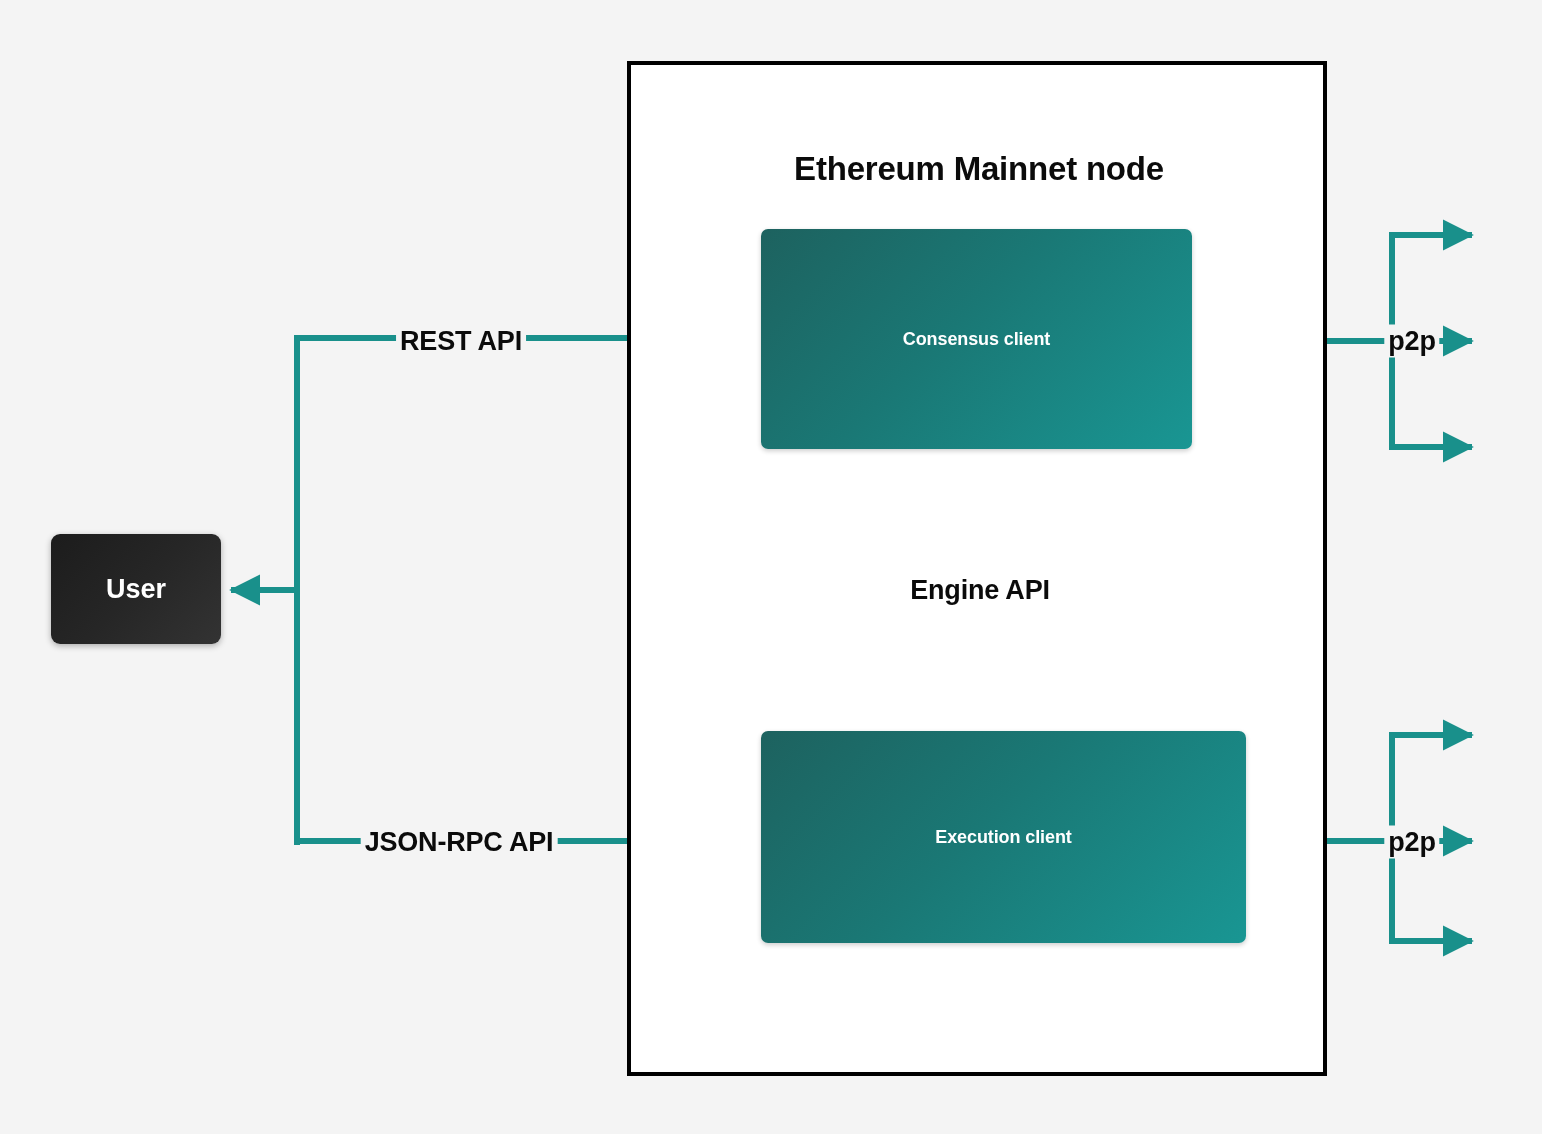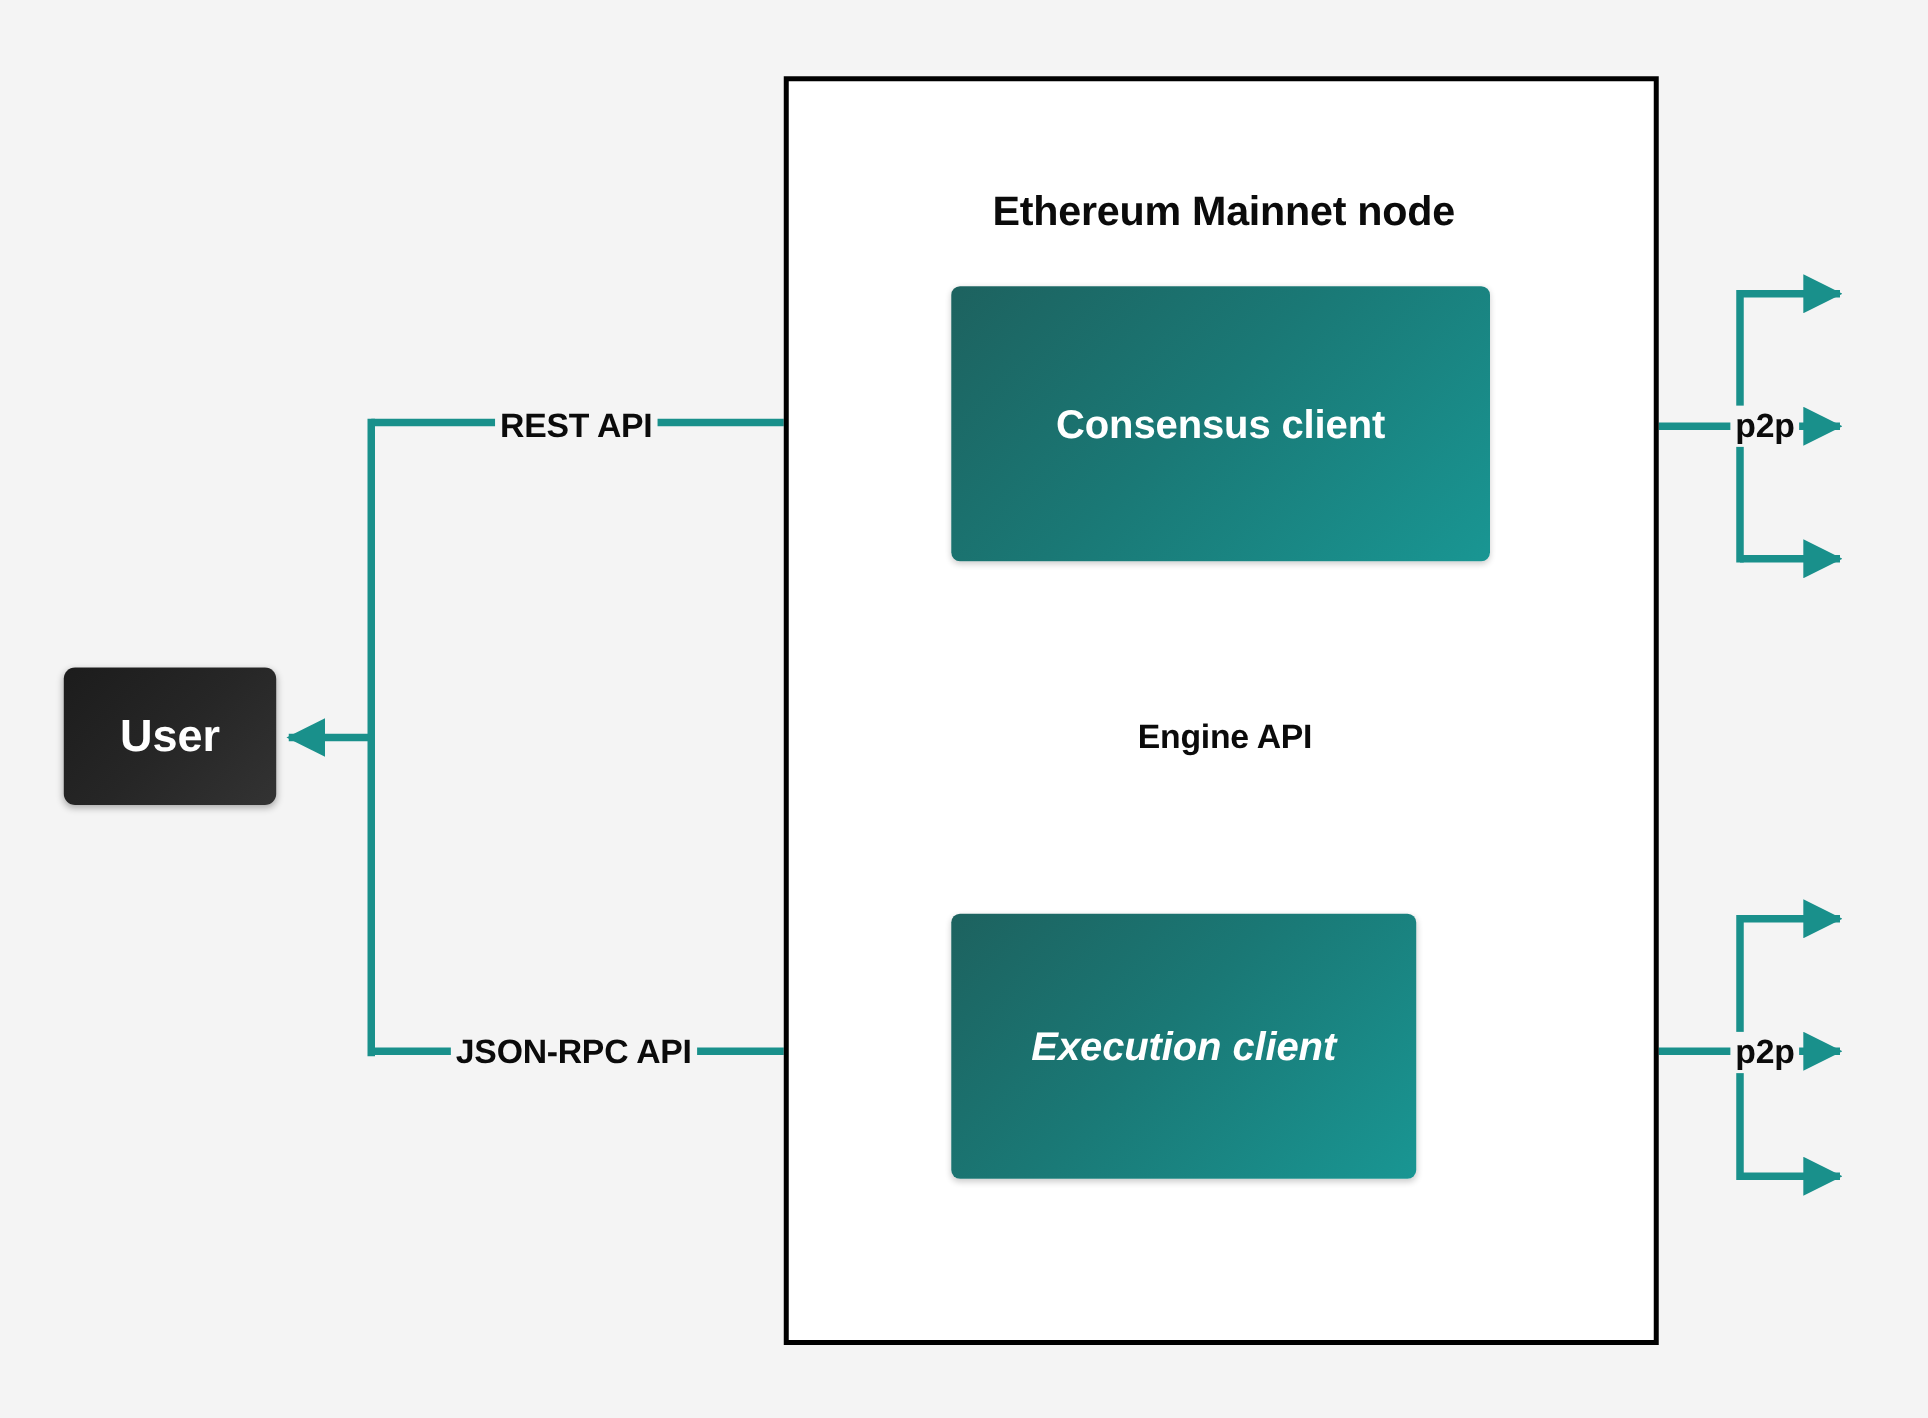--- a/index.html
+++ b/index.html
@@ -46,54 +46,53 @@
     margin-top: 44px;
   }
   .client-box {
     position: absolute;
     border-radius: 7px;
     box-shadow: 0 2px 5px rgba(0,0,0,0.20);
     display: flex;
     align-items: center;
     justify-content: center;
     color: #ffffff;
-    font-size: 32px;
+    font-size: 18px;
     font-weight: bold;
     letter-spacing: -0.1px;
     white-space: nowrap;
   }
   #consensus-box {
     left: 761px;
     top: 229px;
     width: 431px;
     height: 220px;
     background: linear-gradient(135deg, #1d625f 0%, #1a7875 45%, #199693 100%);
   }
   #execution-box {
     left: 761px;
     top: 731px;
-    width: 372px;
+    width: 485px;
     height: 212px;
     background: linear-gradient(135deg, #1d625f 0%, #1a7875 45%, #199693 100%);
-    font-style: italic;
   }
   #user-box {
     position: absolute;
     left: 51px;
     top: 534px;
     width: 170px;
     height: 110px;
     border-radius: 9px;
     background: linear-gradient(135deg, #1c1c1c 0%, #262626 50%, #333333 100%);
     box-shadow: 0 2px 6px rgba(0,0,0,0.30);
     display: flex;
     align-items: center;
     justify-content: center;
     color: #ffffff;
-    font-size: 36px;
+    font-size: 27px;
     font-weight: bold;
     white-space: nowrap;
     text-align: center;
   }
   .edge-label {
     position: absolute;
     font-size: 27px;
     font-weight: bold;
     color: #0b0b0b;
     background: #f4f4f4;

